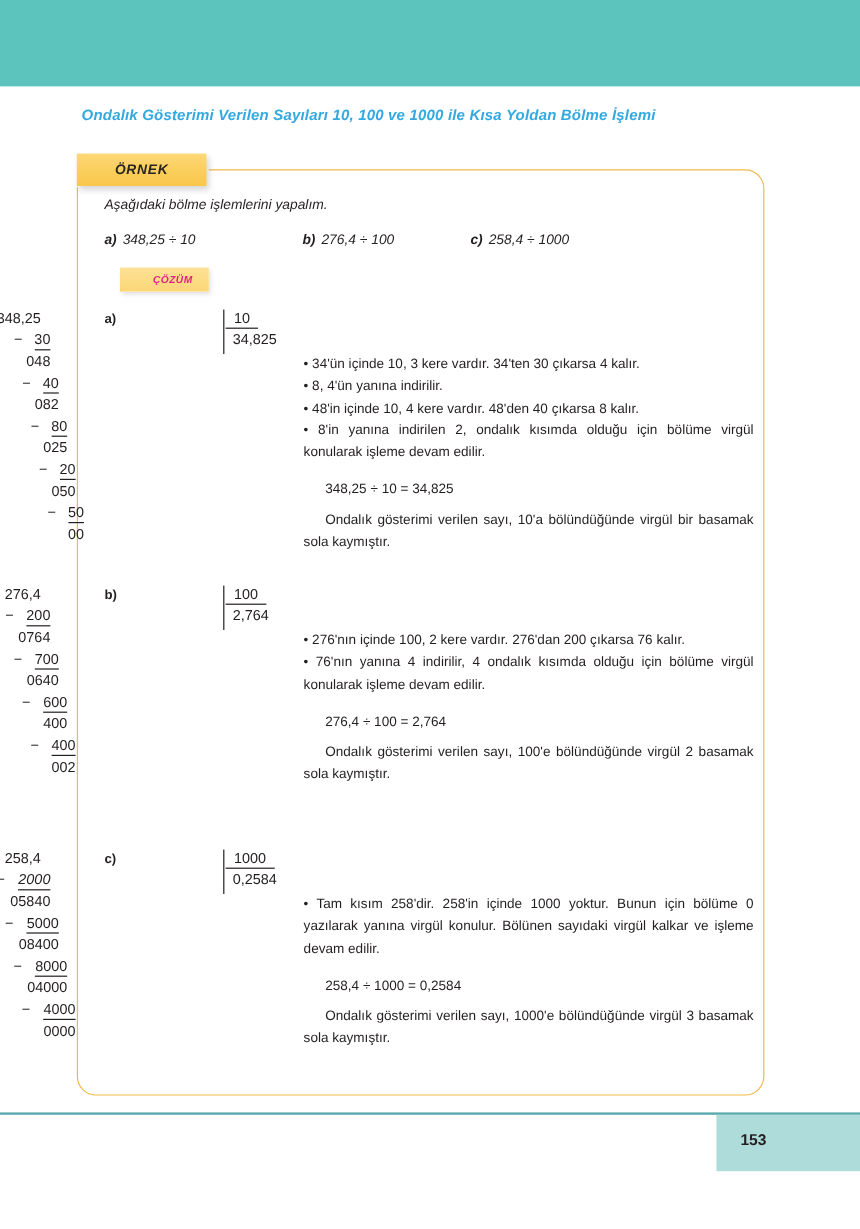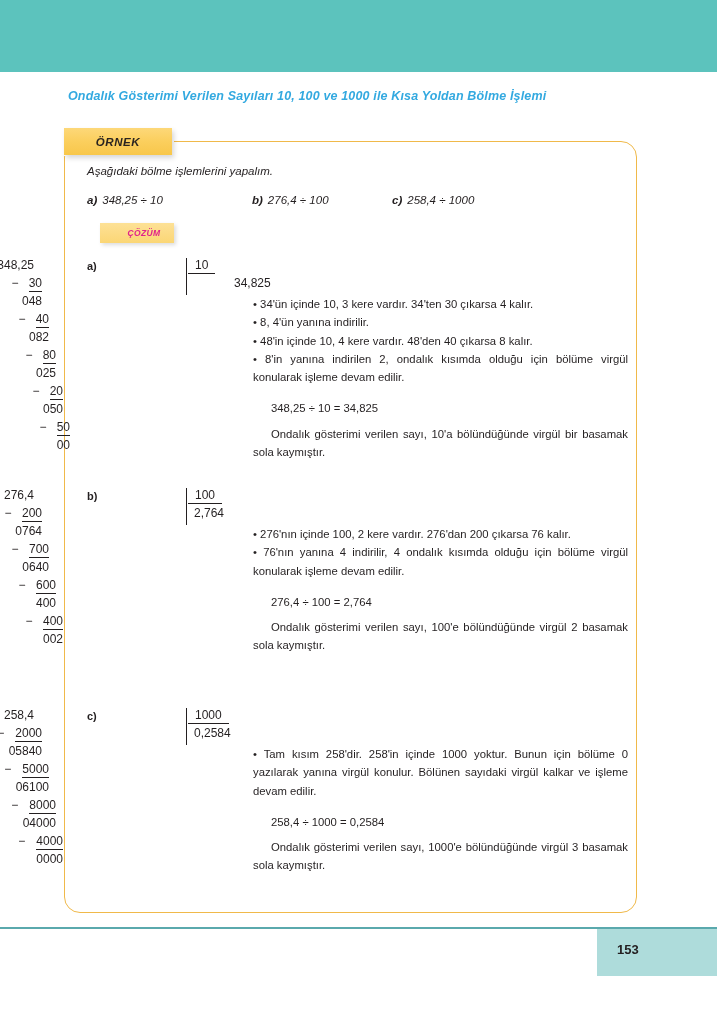--- a/index.html
+++ b/index.html
@@ -279,21 +279,21 @@
   <span>ÇÖZÜM</span>
 </div>
 
 <div class="solution sol-a">
   <div class="sol-label">a)</div>
   <div class="division">
       <div class="div-head">
         <div class="dividend" style="right: 74px;">348,25</div>
         <div class="divisor-cell" style="left: 80px;">10</div>
       </div>
-      <div class="quotient-cell" style="left: 80px; top: 18px; position: absolute; margin-left: 40px;">34,825</div>
+      <div class="quotient-cell" style="left: 80px; top: 18px; position: absolute;">34,825</div>
       <div class="vbar" style="left: 78px; top: 0px; height: 37px;"></div>
       <div class="drow">
         <div class="num ruled" style="right: 66px;">30</div>
         <div class="minus" style="right: 89.4px;">−</div>
       </div>
       <div class="drow">
         <div class="num" style="right: 66px;">048</div>
       </div>
       <div class="drow">
         <div class="num ruled" style="right: 59px;">40</div>
@@ -369,32 +369,32 @@
 <div class="solution sol-c">
   <div class="sol-label">c)</div>
   <div class="division">
       <div class="div-head">
         <div class="dividend" style="right: 74px;">258,4</div>
         <div class="divisor-cell" style="left: 80px;">1000</div>
       </div>
       <div class="quotient-cell" style="left: 80px; top: 18px; position: absolute;">0,2584</div>
       <div class="vbar" style="left: 78px; top: 0px; height: 37px;"></div>
       <div class="drow">
-        <div class="num ruled" style="right: 66px;">2000</div>
+        <div class="num ruled" style="right: 66px; font-style: italic;">2000</div>
         <div class="minus" style="right: 103.8px;">−</div>
       </div>
       <div class="drow">
         <div class="num" style="right: 66px;">05840</div>
       </div>
       <div class="drow">
         <div class="num ruled" style="right: 59px;">5000</div>
         <div class="minus" style="right: 96.8px;">−</div>
       </div>
       <div class="drow">
-        <div class="num" style="right: 59px;">06100</div>
+        <div class="num" style="right: 59px;">08400</div>
       </div>
       <div class="drow">
         <div class="num ruled" style="right: 52px;">8000</div>
         <div class="minus" style="right: 89.8px;">−</div>
       </div>
       <div class="drow">
         <div class="num" style="right: 52px;">04000</div>
       </div>
       <div class="drow">
         <div class="num ruled" style="right: 45px;">4000</div>

